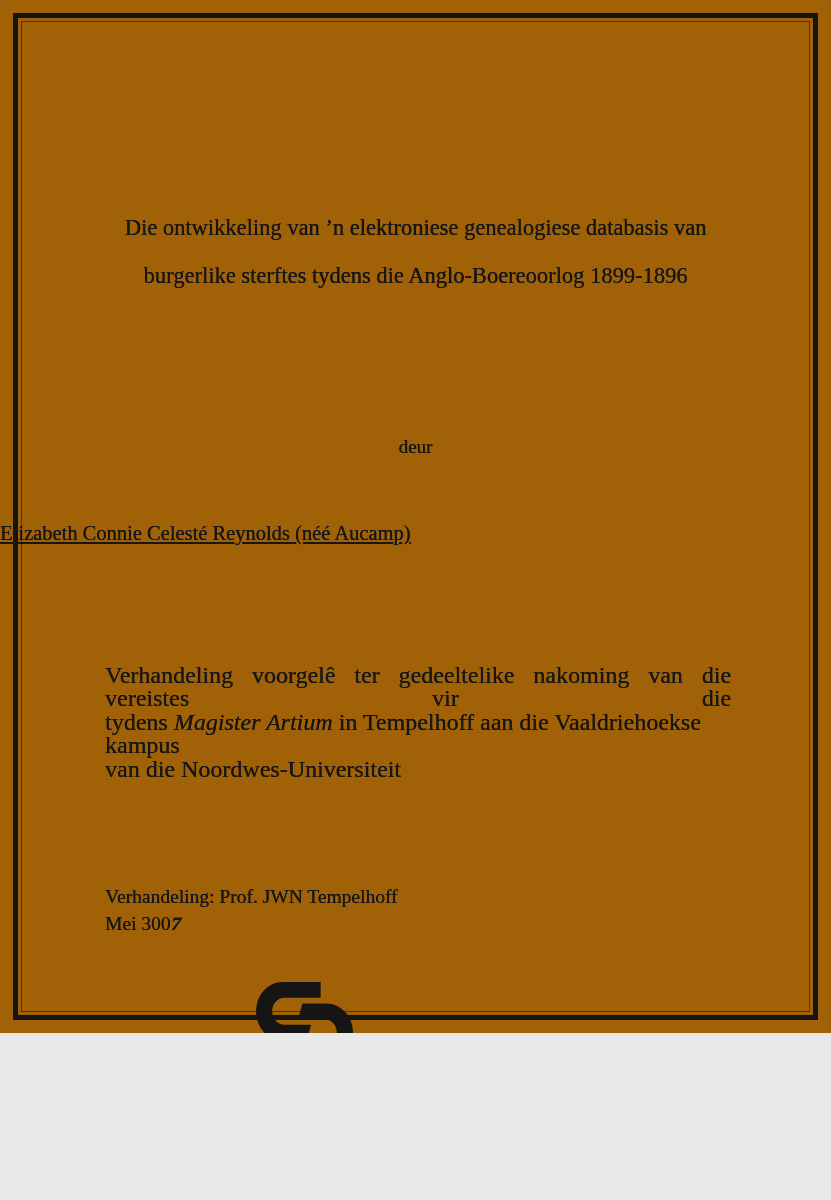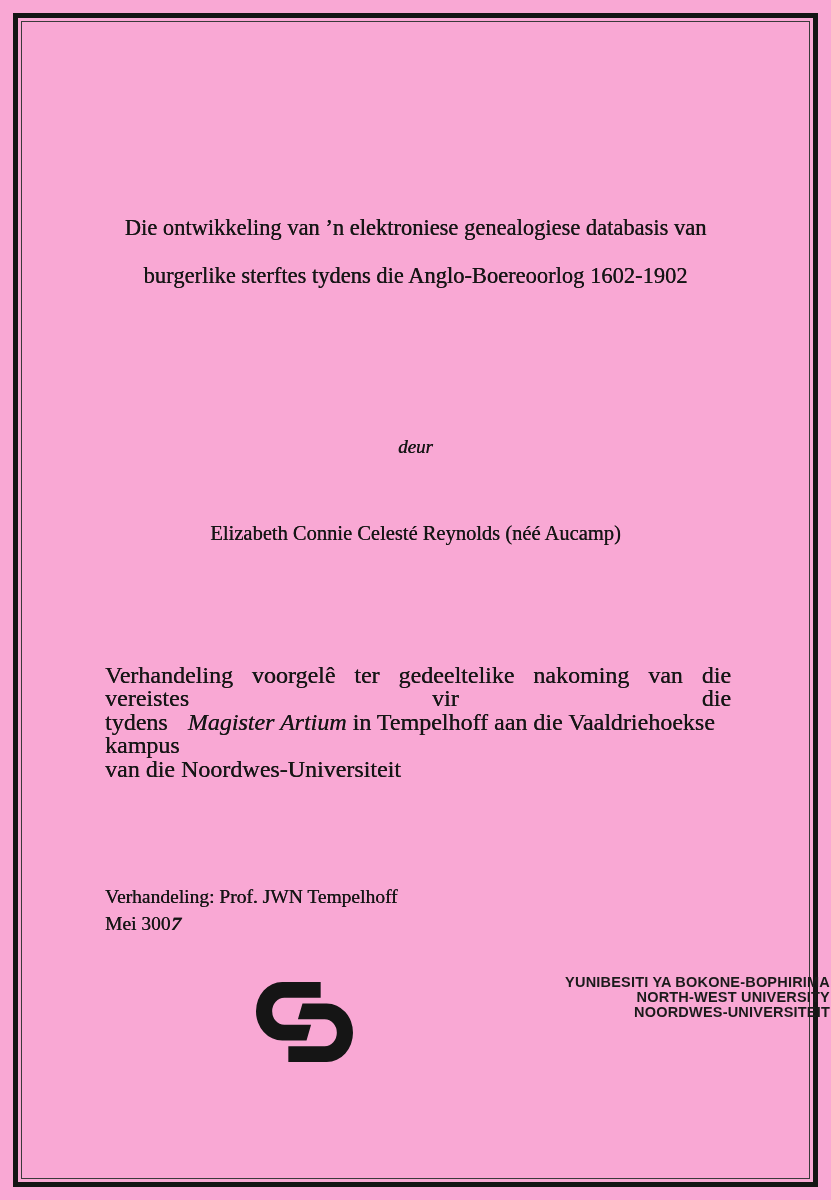--- a/index.html
+++ b/index.html
@@ -3,22 +3,22 @@
 <meta charset="utf-8">
 <style>
   html, body {
     margin: 0;
     padding: 0;
     background: #e8e8e8;
   }
   .page {
     position: relative;
     width: 831px;
-    height: 1200px;
-    background: #f9a8d4;
+    height: 1033px;
+    background: #a16207;
     margin: 0 auto;
     overflow: hidden;
     color: #161616;
     font-family: "Liberation Serif", "DejaVu Serif", serif;
   }
   
   .frame-outer {
     position: absolute;
     inset: 13px;
     border: 5px solid #141414;
@@ -42,44 +42,43 @@
     font-size: 22.5px;
     line-height: 48px;
   }
   .byline {
     top: 434px;
     left: 0;
     right: 0;
     text-align: center;
     font-size: 19px;
     line-height: 26px;
-    font-style: italic;
   }
   .author {
     top: 517px;
     left: 0;
     right: 0;
-    text-align: center;
+    text-align: left;
     font-size: 20.5px;
     line-height: 32px;
+    text-decoration: underline;
   }
   .statement {
     top: 664px;
     left: 105px;
     width: 626px;
     font-size: 24px;
     line-height: 23.4px;
   }
   .statement .justified {
     text-align: justify;
     text-align-last: justify;
   }
   .statement .italic {
     font-style: italic;
-    margin-left: 14px;
   }
   .supervisor-block {
     top: 884px;
     left: 105px;
     font-size: 19.5px;
     line-height: 26.5px;
   }
   .digit-seven {
     display: inline-block;
     transform: skewX(-14deg) scaleY(0.96);
@@ -123,21 +122,21 @@
 </head>
 <body>
 
 <div class="page">
 
   <div class="frame-outer"></div>
   <div class="frame-inner"></div>
 
   <div class="txt title-block">
     <div>Die ontwikkeling van ’n elektroniese genealogiese databasis van</div>
-    <div>burgerlike sterftes tydens die Anglo-Boereoorlog 1602-1902</div>
+    <div>burgerlike sterftes tydens die Anglo-Boereoorlog 1899-1896</div>
   </div>
 
   <div class="txt byline">deur</div>
 
   <div class="txt author">Elizabeth Connie Celesté Reynolds (néé Aucamp)</div>
 
   <div class="txt statement">
     <div class="justified">Verhandeling voorgelê ter gedeeltelike nakoming van die vereistes vir die</div>
     <div><span>tydens </span><span class="italic">Magister Artium</span><span> in Tempelhoff aan die Vaaldriehoekse kampus</span></div>
     <div>van die Noordwes-Universiteit</div>
@@ -150,20 +149,15 @@
 
   <div class="logo">
     <span class="logo-mark">
       <svg viewBox="0 0 96 71" preserveAspectRatio="none" aria-hidden="true">
         <g fill="#151515">
           <path d="M64 0 L26 0 A26 26 0 0 0 26 52 L50 52 L54.5 38 L28 38 A12 12 0 0 1 28 14 L64 14 Z"></path>
           <path d="M64 0 L26 0 A26 26 0 0 0 26 52 L50 52 L54.5 38 L28 38 A12 12 0 0 1 28 14 L64 14 Z" transform="rotate(180 48 35.5)"></path>
         </g>
       </svg>
     </span>
-    <div class="logo-text">
-      <div>YUNIBESITI YA BOKONE-BOPHIRIMA</div>
-      <div>NORTH-WEST UNIVERSITY</div>
-      <div>NOORDWES-UNIVERSITEIT</div>
-    </div>
   </div>
 
 </div>
 
 </body></html>

